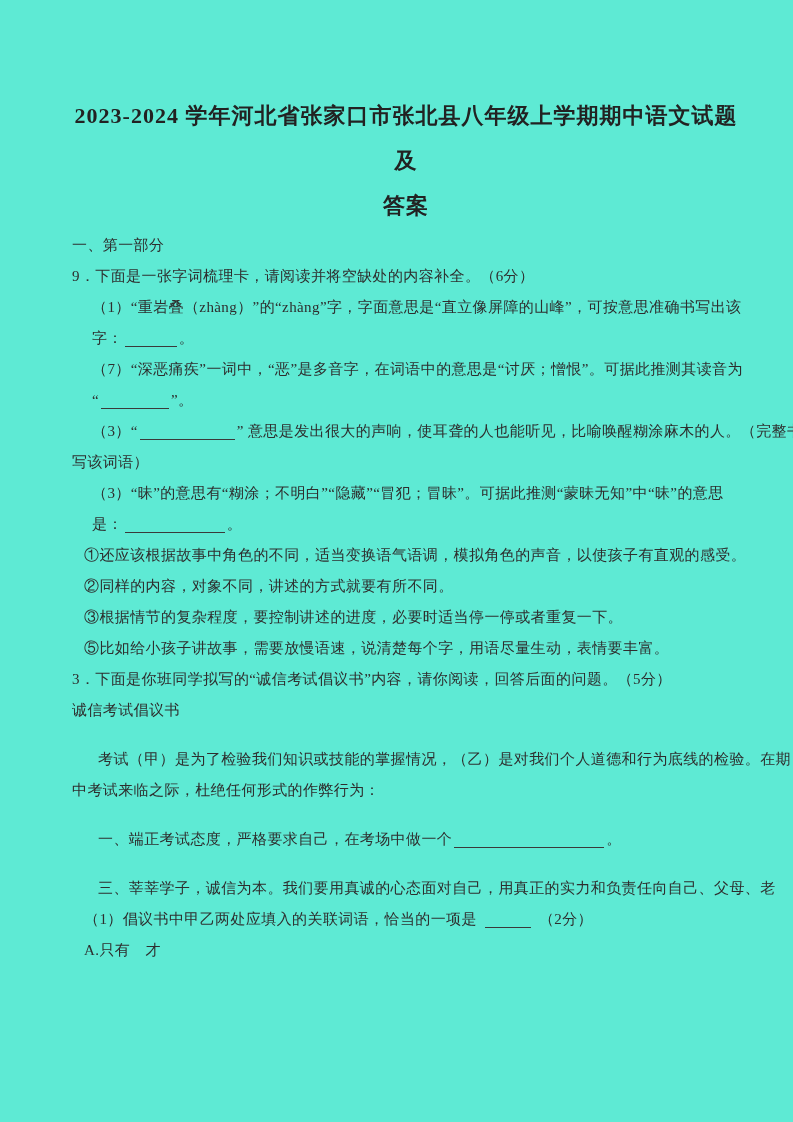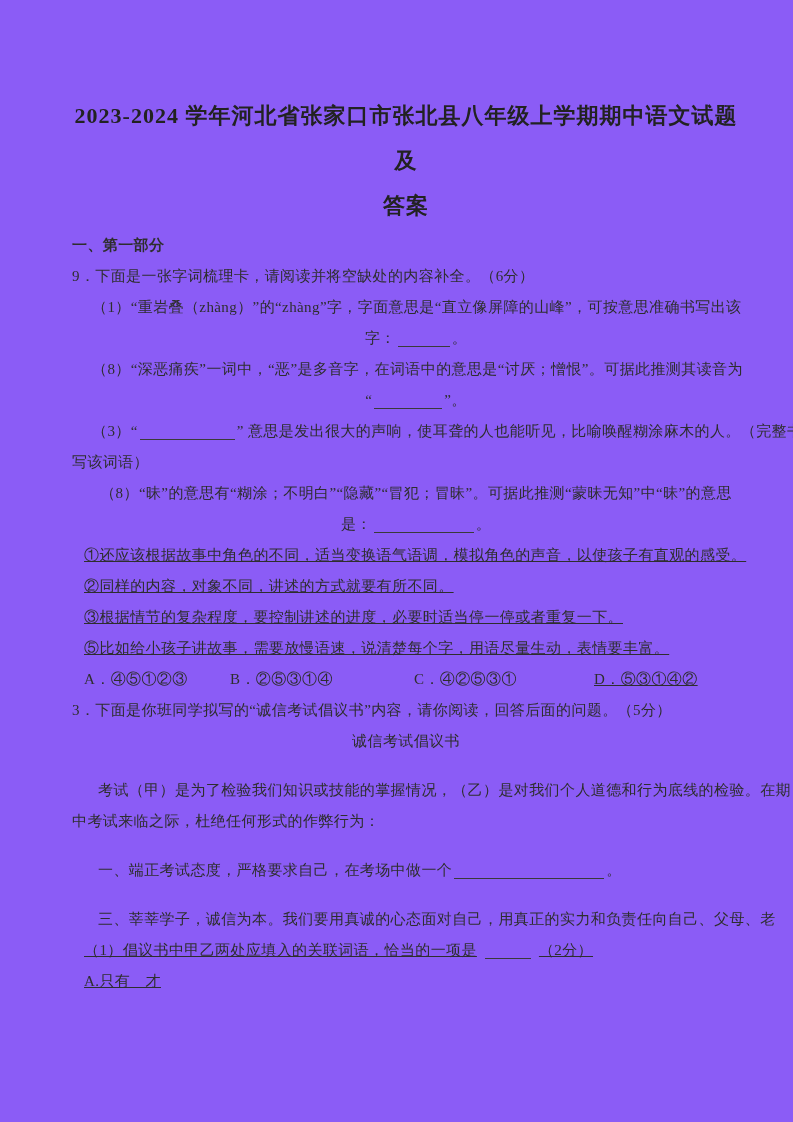--- a/index.html
+++ b/index.html
@@ -1,42 +1,42 @@
 <!DOCTYPE html>
 <html><head>
 <meta charset="utf-8">
 <style>
   html,body { margin:0; padding:0; background:#ffffff; }
   .page {
     position:relative;
     width:793px; height:1122px;
-    background:#8b5cf6;
+    background:#5eead4;
     overflow:hidden;
     font-family:"Liberation Serif","DejaVu Serif",serif;
     color:#2e2e2e;
   }
   .doc { position:absolute; left:72px; top:93px; width:668px; }
 
   .title {
     text-align:center;
     font-weight:bold;
     font-size:22px;
     line-height:45px;
     letter-spacing:1px;
     color:#222;
     margin-bottom:2px;
   }
 
   .body { font-size:15px; line-height:31px; letter-spacing:0.4px; }
   .line { white-space:nowrap; }
-  .bold { font-weight:bold; }
-  .center { text-align:center; }
+  .bold { font-weight:normal; }
+  .center { }
 
-  .i1 { padding-left:12px;text-decoration:underline; }  
-  .i2 { padding-left:20px;text-align:center; }  
+  .i1 { padding-left:12px; }  
+  .i2 { padding-left:20px; }  
   .i3 { padding-left:26px;margin-top:18px; }  
 
   .blank {
     display:inline-block;
     height:1px;
     background:#3a3a3a;
     vertical-align:-4px;
     margin:0 2px;
   }
   .w52  { width:52px; }
@@ -64,35 +64,34 @@
 
     <div class="body">
 
       <div class="line bold">一、第一部分</div>
 
       <div class="line">9．下面是一张字词梳理卡，请阅读并将空缺处的内容补全。（6分）</div>
 
       <div class="line i2">（1）“重岩叠（zhàng）”的“zhàng”字，字面意思是“直立像屏障的山峰”，可按意思准确书写出该</div>
       <div class="line i2"><span>字：</span><span class="blank w52"></span><span>。</span></div>
 
-      <div class="line i2">（8）“深恶痛疾”一词中，“恶”是多音字，在词语中的意思是“讨厌；憎恨”。可据此推测其读音为</div>
+      <div class="line i2">（7）“深恶痛疾”一词中，“恶”是多音字，在词语中的意思是“讨厌；憎恨”。可据此推测其读音为</div>
       <div class="line i2"><span>“</span><span class="blank w68"></span><span>”。</span></div>
 
       <div class="line i2"><span>（3）“</span><span class="blank w95"></span><span>” 意思是发出很大的声响，使耳聋的人也能听见，比喻唤醒糊涂麻木的人。（完整书</span></div>
       <div class="line">写该词语）</div>
 
-      <div class="line i2">（8）“昧”的意思有“糊涂；不明白”“隐藏”“冒犯；冒昧”。可据此推测“蒙昧无知”中“昧”的意思</div>
+      <div class="line i2">（3）“昧”的意思有“糊涂；不明白”“隐藏”“冒犯；冒昧”。可据此推测“蒙昧无知”中“昧”的意思</div>
       <div class="line i2"><span>是：</span><span class="blank w100"></span><span>。</span></div>
 
       <div class="line i1">①还应该根据故事中角色的不同，适当变换语气语调，模拟角色的声音，以使孩子有直观的感受。</div>
       <div class="line i1">②同样的内容，对象不同，讲述的方式就要有所不同。</div>
       <div class="line i1">③根据情节的复杂程度，要控制讲述的进度，必要时适当停一停或者重复一下。</div>
       <div class="line i1">⑤比如给小孩子讲故事，需要放慢语速，说清楚每个字，用语尽量生动，表情要丰富。</div>
 
-      <div class="line i1"><span class="optA">A．④⑤①②③</span><span class="optB">B．②⑤③①④</span><span class="optC">C．④②⑤③①</span><span>D．⑤③①④②</span></div>
 
       <div class="line">3．下面是你班同学拟写的“诚信考试倡议书”内容，请你阅读，回答后面的问题。（5分）</div>
 
       <div class="line center">诚信考试倡议书</div>
       <div class="line i3">考试（甲）是为了检验我们知识或技能的掌握情况，（乙）是对我们个人道德和行为底线的检验。在期</div>
       <div class="line">中考试来临之际，杜绝任何形式的作弊行为：</div>
 
       <div class="line i3"><span>一、端正考试态度，严格要求自己，在考场中做一个</span><span class="blank w150"></span><span>。</span></div>
       <div class="line i3">三、莘莘学子，诚信为本。我们要用真诚的心态面对自己，用真正的实力和负责任向自己、父母、老</div>
 

